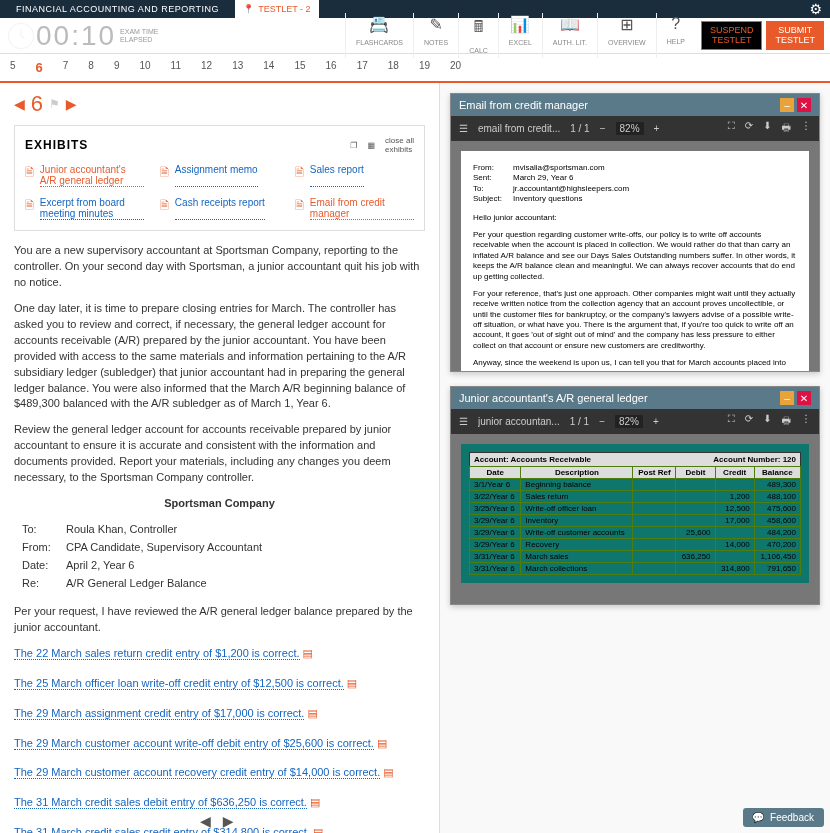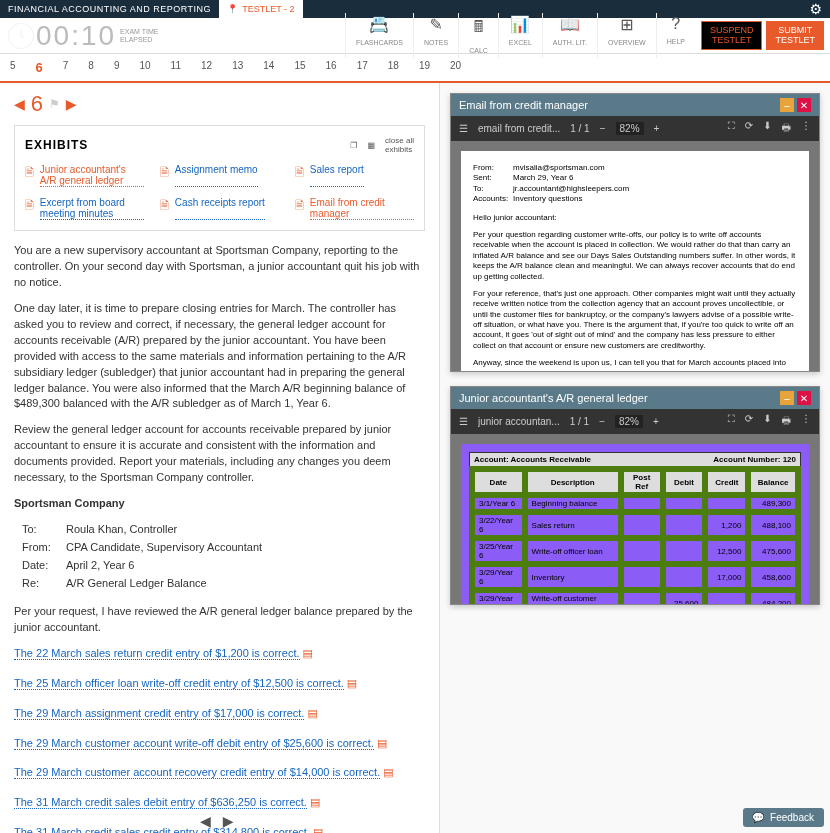--- a/index.html
+++ b/index.html
@@ -1,19 +1,19 @@
 <!DOCTYPE html>
 <html><head>
 <meta charset="utf-8">
 <style>
 * { margin: 0; padding: 0; box-sizing: border-box; }
 body { font-family: Arial, sans-serif; font-size: 12px; background: #fff; width: 830px; height: 833px; overflow: hidden; position: relative; }
 
 .header { background: #1a2d3d; color: #fff; height: 18px; display: flex; align-items: center; font-size: 9px; }
-.header-title { padding: 0 8px; letter-spacing: 0.5px; }
+.header-title { padding: 0 16px; letter-spacing: 0.5px; }
 .header-testlet { background: #fff; color: #e85a2a; padding: 2px 8px; display: flex; align-items: center; gap: 4px; height: 100%; }
 .header-gear { margin-left: auto; padding-right: 8px; font-size: 14px; }
 
 .toolbar { background: #fff; height: 36px; display: flex; align-items: center; border-bottom: 1px solid #ddd; }
 .timer { display: flex; align-items: center; padding: 0 6px; }
 .clock-icon { width: 30px; height: 30px; opacity: 0.15; }
 .timer-time { font-size: 28px; color: #bbb; font-weight: 300; letter-spacing: 2px; }
 .timer-label { font-size: 7px; color: #999; line-height: 1.1; margin-left: 4px; }
 .tool-items { display: flex; margin-left: auto; }
 .tool-item { text-align: center; padding: 2px 10px; border-left: 1px solid #eee; cursor: pointer; }
@@ -43,21 +43,21 @@
 .ex-actions { display: flex; gap: 10px; align-items: center; font-size: 8px; color: #555; }
 .ex-actions .ea { text-align: center; cursor: pointer; }
 .ex-grid { display: grid; grid-template-columns: 1fr 1fr 1fr; gap: 10px 16px; }
 .ex-link { display: flex; gap: 6px; font-size: 10px; }
 .ex-link a { color: #1565c0; text-decoration: none; border-bottom: 1px dotted #1565c0; cursor: pointer; }
 .ex-link a.orange { color: #e85a2a; border-bottom-color: #e85a2a; }
 .ex-link .ei { color: #e85a2a; font-size: 11px; }
 
 .body-text { font-size: 11px; line-height: 1.45; color: #333; }
 .body-text p { margin-bottom: 10px; }
-.center { font-weight: bold; }
+.center { text-align: center; font-weight: bold; }
 .memo { margin: 8px 0 12px 8px; }
 .memo-row { display: flex; font-size: 11px; margin-bottom: 2px; }
 .memo-row .ml { width: 44px; }
 .entry { color: #1565c0; border-bottom: 1px dotted #1565c0; cursor: pointer; display: inline; }
 .entry-icon { display: inline-block; color: #e85a2a; margin-left: 3px; font-size: 11px; }
 .entry-line { margin-bottom: 14px; }
 
 .window { border: 1px solid #888; background: #fff; box-shadow: 0 2px 6px rgba(0,0,0,0.2); }
 .win-title { background: #5a7a8a; color: #fff; padding: 4px 8px; font-size: 11px; display: flex; justify-content: space-between; align-items: center; }
 .win-ctrls { display: flex; gap: 3px; }
@@ -71,23 +71,23 @@
 .pdf-bar .pb-icons { margin-left: auto; display: flex; gap: 10px; }
 .pdf-bar .pb-icons span { cursor: pointer; }
 .doc-body { background: #777; padding: 10px; height: 230px; overflow: auto; }
 .doc-page { background: #fff; padding: 12px; font-size: 8px; line-height: 1.3; }
 .email-hdr { font-size: 8px; }
 .email-hdr .er { display: flex; }
 .email-hdr .er .el { width: 40px; }
 .email-body p { margin-bottom: 7px; font-size: 8px; }
 
 .ledger-body { background: #777; padding: 10px; height: 170px; overflow: auto; }
-.ledger-page { background: #8b5cf6; padding: 8px; }
+.ledger-page { background: #0f766e; padding: 8px; }
 .ledg-tbl { width: 100%; border-collapse: collapse; font-size: 8px; }
-.ledg-tbl th, .ledg-tbl td { border: 6px solid #4d7c0f; padding: 1px 4px; }
+.ledg-tbl th, .ledg-tbl td { border: 1px solid #4d7c0f; padding: 1px 4px; }
 .ledg-tbl th { background: #ddd; font-weight: bold; }
 .ledg-tbl .num { text-align: right; }
 .ledg-head { display: flex; justify-content: space-between; font-size: 8px; font-weight: bold; padding: 2px 4px; border: 1px solid #333; border-bottom: none; background: #ddd; }
 
 .bottom-nav { position: absolute; bottom: 4px; left: 200px; display: flex; gap: 12px; color: #555; }
 .bottom-nav span { cursor: pointer; font-size: 14px; }
 
 .feedback { position: absolute; bottom: 6px; right: 6px; background: #5a7a8a; color: #fff; padding: 4px 10px; border-radius: 3px; font-size: 10px; cursor: pointer; display: flex; gap: 5px; align-items: center; }
 
 svg { display: block; }
@@ -273,21 +273,21 @@
               </div>
             <div class="er">
                 <span class="el">Sent:</span>
                 <span>March 29, Year 6</span>
               </div>
             <div class="er">
                 <span class="el">To:</span>
                 <span>jr.accountant@highsleepers.com</span>
               </div>
             <div class="er">
-                <span class="el">Accounts:</span>
+                <span class="el">Subject:</span>
                 <span>Inventory questions</span>
               </div>
           </div>
           <div class="email-body" style="margin-top:8px">
             <p>Hello junior accountant:</p>
             <p>Per your question regarding customer write-offs, our policy is to write off accounts receivable when the account is placed in collection. We would rather do that than carry an inflated A/R balance and see our Days Sales Outstanding numbers suffer. In other words, it keeps the A/R balance clean and meaningful. We can always recover accounts that do end up getting collected.</p>
             <p>For your reference, that's just one approach. Other companies might wait until they actually receive written notice from the collection agency that an account proves uncollectible, or until the customer files for bankruptcy, or the company's lawyers advise of a possible write-off situation, or what have you. There is the argument that, if you're too quick to write off an account, it goes 'out of sight out of mind' and the company has less pressure to either collect on that account or ensure new customers are creditworthy.</p>
             <p>Anyway, since the weekend is upon us, I can tell you that for March accounts placed into collection totaled $25,600 and recoveries totaled $14,000. The latter is just for one account where the customer called and promised they're going to pay and assured us they will pay very soon. We believe them, so we consider it a recovery, but we haven't actually collected on the account yet. We're not going to tell you to write off or recover any accounts on Saturday or Sunday, haha. Enjoy your weekend!</p>
 
           </div>

